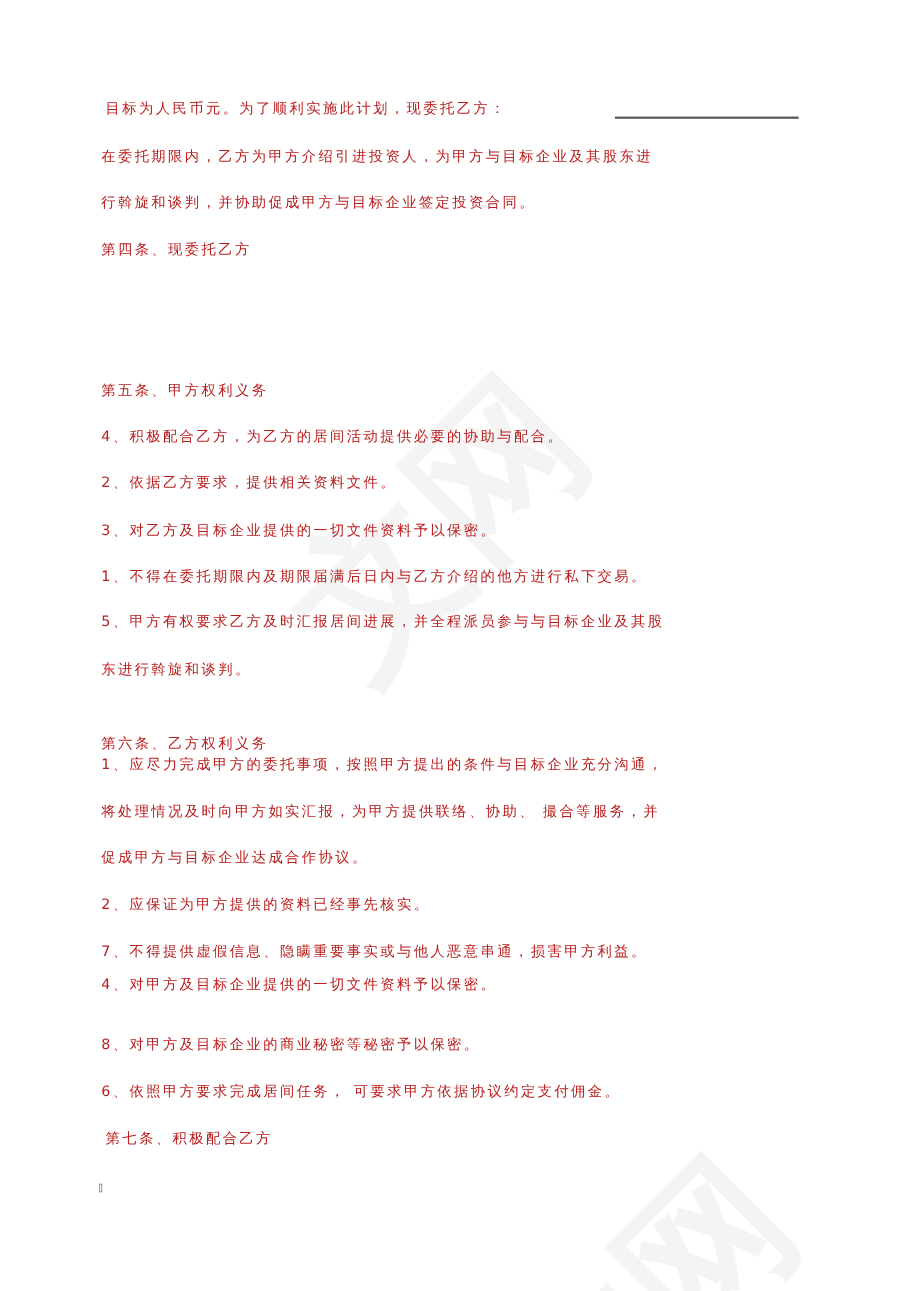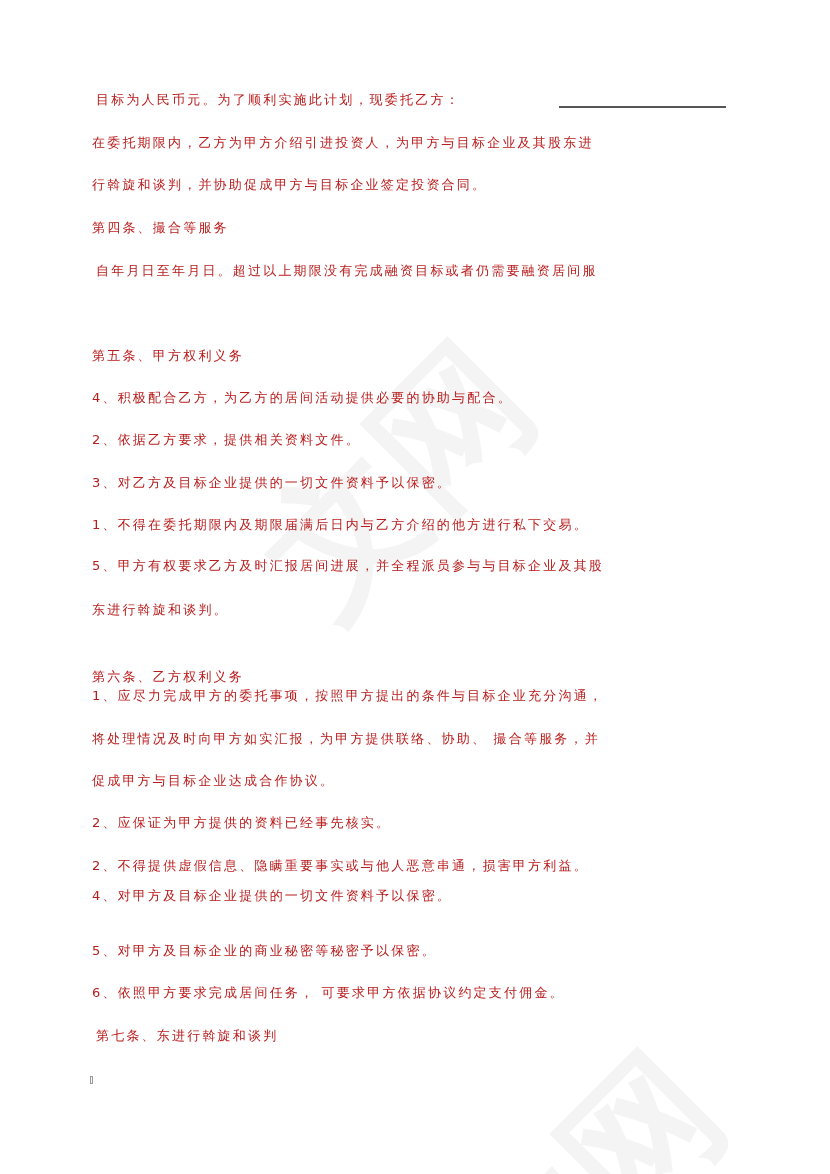--- a/index.html
+++ b/index.html
@@ -21,33 +21,32 @@
 <body>
 
 <div class="page">
   <div class="watermark wm1">文网</div>
   <div class="watermark wm2">文网</div>
 
   <div class="line indent1" style="top:90px">目标为人民币元。为了顺利实施此计划，现委托乙方：</div>
   <div class="underline"></div>
   <div class="line" style="top:133px">在委托期限内，乙方为甲方介绍引进投资人，为甲方与目标企业及其股东进</div>
   <div class="line" style="top:175px">行斡旋和谈判，并协助促成甲方与目标企业签定投资合同。</div>
-  <div class="line" style="top:218px">第四条、撮合等服务</div>
-  <div class="line indent1" style="top:261px">自年月日至年月日。超过以上期限没有完成融资目标或者仍需要融资居间服</div>
+  <div class="line" style="top:218px">第四条、现委托乙方</div>
   <div class="line" style="top:346px">第五条、甲方权利义务</div>
   <div class="line" style="top:388px">4、积极配合乙方，为乙方的居间活动提供必要的协助与配合。</div>
   <div class="line" style="top:430px">2、依据乙方要求，提供相关资料文件。</div>
   <div class="line" style="top:473px">3、对乙方及目标企业提供的一切文件资料予以保密。</div>
   <div class="line" style="top:515px">1、不得在委托期限内及期限届满后日内与乙方介绍的他方进行私下交易。</div>
   <div class="line" style="top:556px">5、甲方有权要求乙方及时汇报居间进展，并全程派员参与与目标企业及其股</div>
   <div class="line" style="top:600px">东进行斡旋和谈判。</div>
   <div class="line" style="top:667px">第六条、乙方权利义务</div>
   <div class="line" style="top:686px">1、应尽力完成甲方的委托事项，按照甲方提出的条件与目标企业充分沟通，</div>
   <div class="line" style="top:729px">将处理情况及时向甲方如实汇报，为甲方提供联络、协助、 撮合等服务，并</div>
   <div class="line" style="top:771px">促成甲方与目标企业达成合作协议。</div>
   <div class="line" style="top:813px">2、应保证为甲方提供的资料已经事先核实。</div>
-  <div class="line" style="top:856px">2、不得提供虚假信息、隐瞒重要事实或与他人恶意串通，损害甲方利益。</div>
+  <div class="line" style="top:856px">7、不得提供虚假信息、隐瞒重要事实或与他人恶意串通，损害甲方利益。</div>
   <div class="line" style="top:886px">4、对甲方及目标企业提供的一切文件资料予以保密。</div>
-  <div class="line" style="top:941px">5、对甲方及目标企业的商业秘密等秘密予以保密。</div>
+  <div class="line" style="top:941px">8、对甲方及目标企业的商业秘密等秘密予以保密。</div>
   <div class="line" style="top:983px">6、依照甲方要求完成居间任务， 可要求甲方依据协议约定支付佣金。</div>
-  <div class="line indent1" style="top:1026px">第七条、东进行斡旋和谈判</div>
+  <div class="line indent1" style="top:1026px">第七条、积极配合乙方</div>
   <div class="marker"></div>
 </div>
 
 </body></html>

